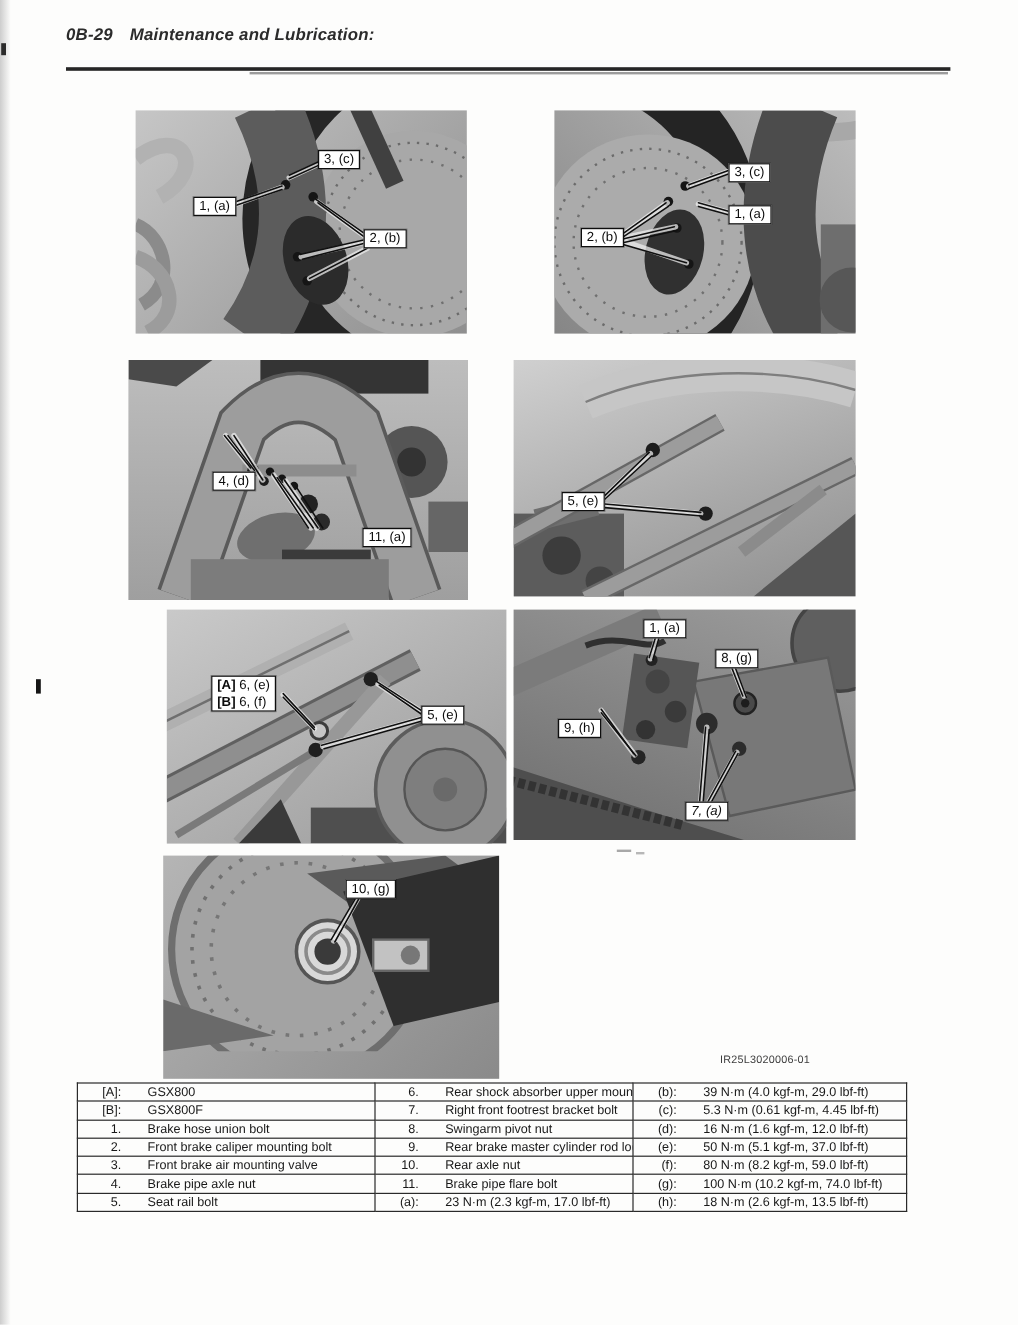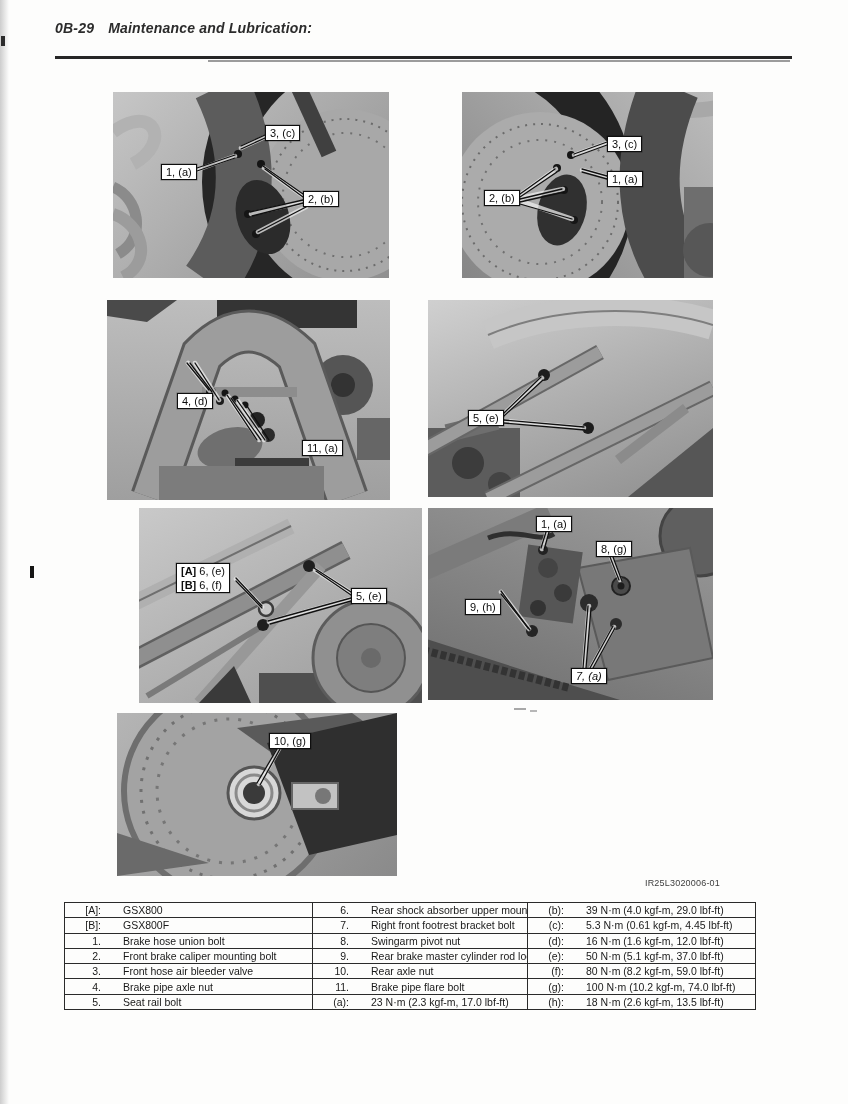--- a/index.html
+++ b/index.html
@@ -20,21 +20,21 @@
   
   .photo{position:absolute;overflow:hidden;background:linear-gradient(135deg,#c6c6c6,#8f8f8f);}
   .photo svg{position:absolute;left:0;top:0;}
   .callout{position:absolute;background:#fff;border:1px solid #0e0e0e;
     box-shadow:0 0 0 .5px rgba(0,0,0,.35);padding:0 4px;font-size:11px;line-height:14px;
     white-space:nowrap;color:#0c0c0c;z-index:3;}
   .callout .pre{font-weight:bold;margin-right:3px;}
   .ldw{stroke:#ececec;stroke-width:4.5;fill:none;opacity:.75;stroke-linecap:round;}
   .ld{stroke:#101010;stroke-width:1.3;fill:none;stroke-linecap:round;}
   
-  .figref{position:absolute;left:600px;top:878px;width:165px;text-align:center;
+  .figref{position:absolute;left:600px;top:878px;width:165px;text-align:left;
     font-size:9px;color:#3d3d3d;letter-spacing:.2px;}
   
   table.legend{position:absolute;left:64px;top:902px;border-collapse:collapse;
     table-layout:fixed;width:691px;height:108px;background:#fdfdfc;}
   table.legend td{border:1px solid #2a2a2a;padding:0 2px;vertical-align:middle;
     font-size:10.5px;color:#191919;overflow:hidden;white-space:nowrap;}
   table.legend{border:1.5px solid #222;}
   td .cell{display:flex;align-items:center;}
   td .k{width:34px;text-align:right;flex:0 0 34px;}
   td .v{margin-left:22px;}
@@ -248,21 +248,21 @@
       <path class="ld" d="M162,160 L185,118"></path>
         <path class="ld" d="M165,160 L187,120"></path>
     </g>
   </svg>
   <div class="callout" style="left:108px;top:8px;">1, (a)</div>
   <div class="callout" style="left:168px;top:33px;">8, (g)</div>
   <div class="callout" style="left:37px;top:91px;">9, (h)</div>
   <div class="callout" style="left:143px;top:160px;font-style:italic;">7, (a)</div>
 </div>
 
-<div class="photo" style="left:117px;top:713px;width:280px;height:163px;background:linear-gradient(135deg,#b5b5b5,#8a8a8a);">
+<div class="photo" style="left:136px;top:713px;width:280px;height:186px;background:linear-gradient(135deg,#b5b5b5,#8a8a8a);">
   <svg width="280" height="163" viewBox="0 0 280 163">
     <circle cx="112" cy="78" r="105" fill="#a3a3a3" stroke="#6e6e6e" stroke-width="6"></circle>
     <circle cx="112" cy="78" r="88" fill="none" stroke="#707070" stroke-width="3" stroke-dasharray="3 8"></circle>
     <circle cx="112" cy="78" r="72" fill="none" stroke="#767676" stroke-width="3" stroke-dasharray="3 9"></circle>
     <polygon points="120,15 235,0 265,22 162,45" fill="#5a5a5a"></polygon>
     <polygon points="150,30 280,0 280,122 192,142" fill="#2f2f2f"></polygon>
     <polygon points="0,120 92,150 0,163" fill="#6a6a6a"></polygon>
     <rect x="175" y="70" width="46" height="26" fill="#c2c2c2" stroke="#666" stroke-width="2"></rect>
     <circle cx="206" cy="83" r="8" fill="#777"></circle>
     <circle cx="137" cy="80" r="26" fill="#d8d8d8" stroke="#555" stroke-width="3"></circle>
@@ -363,21 +363,21 @@
           <div class="cell">
             <span class="k">(e):</span>
             <span class="v">50 N·m (5.1 kgf-m, 37.0 lbf-ft)</span>
           </div>
         </td>
   </tr>
   <tr>
     <td>
           <div class="cell">
             <span class="k">3.</span>
-            <span class="v">Front hose air bleeder valve</span>
+            <span class="v">Front brake air mounting valve</span>
           </div>
         </td>
     <td>
           <div class="cell">
             <span class="k">10.</span>
             <span class="v">Rear axle nut</span>
           </div>
         </td>
     <td>
           <div class="cell">

